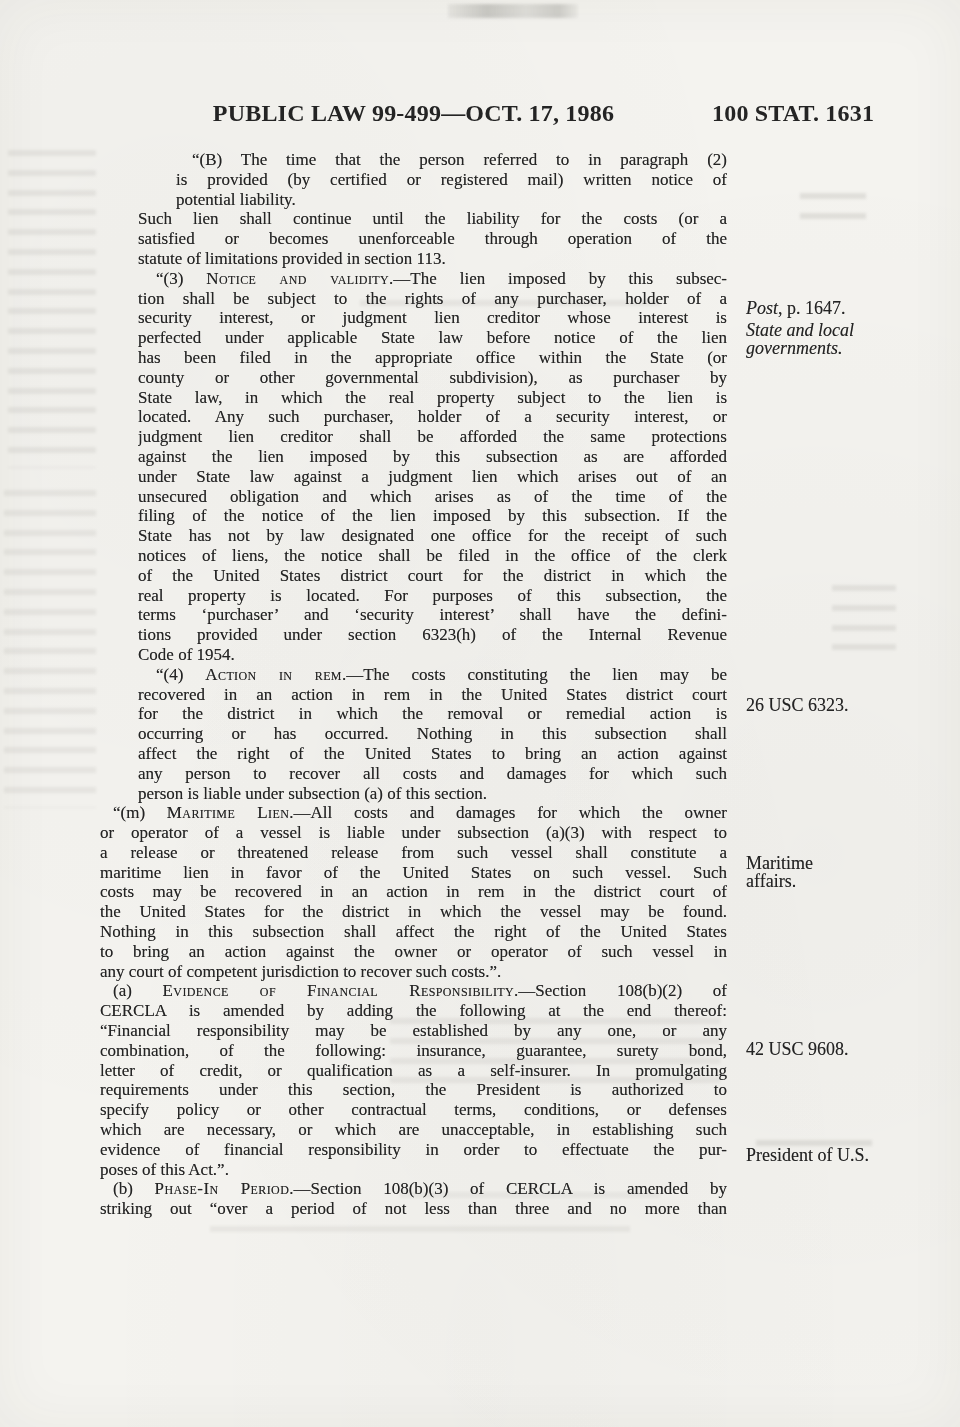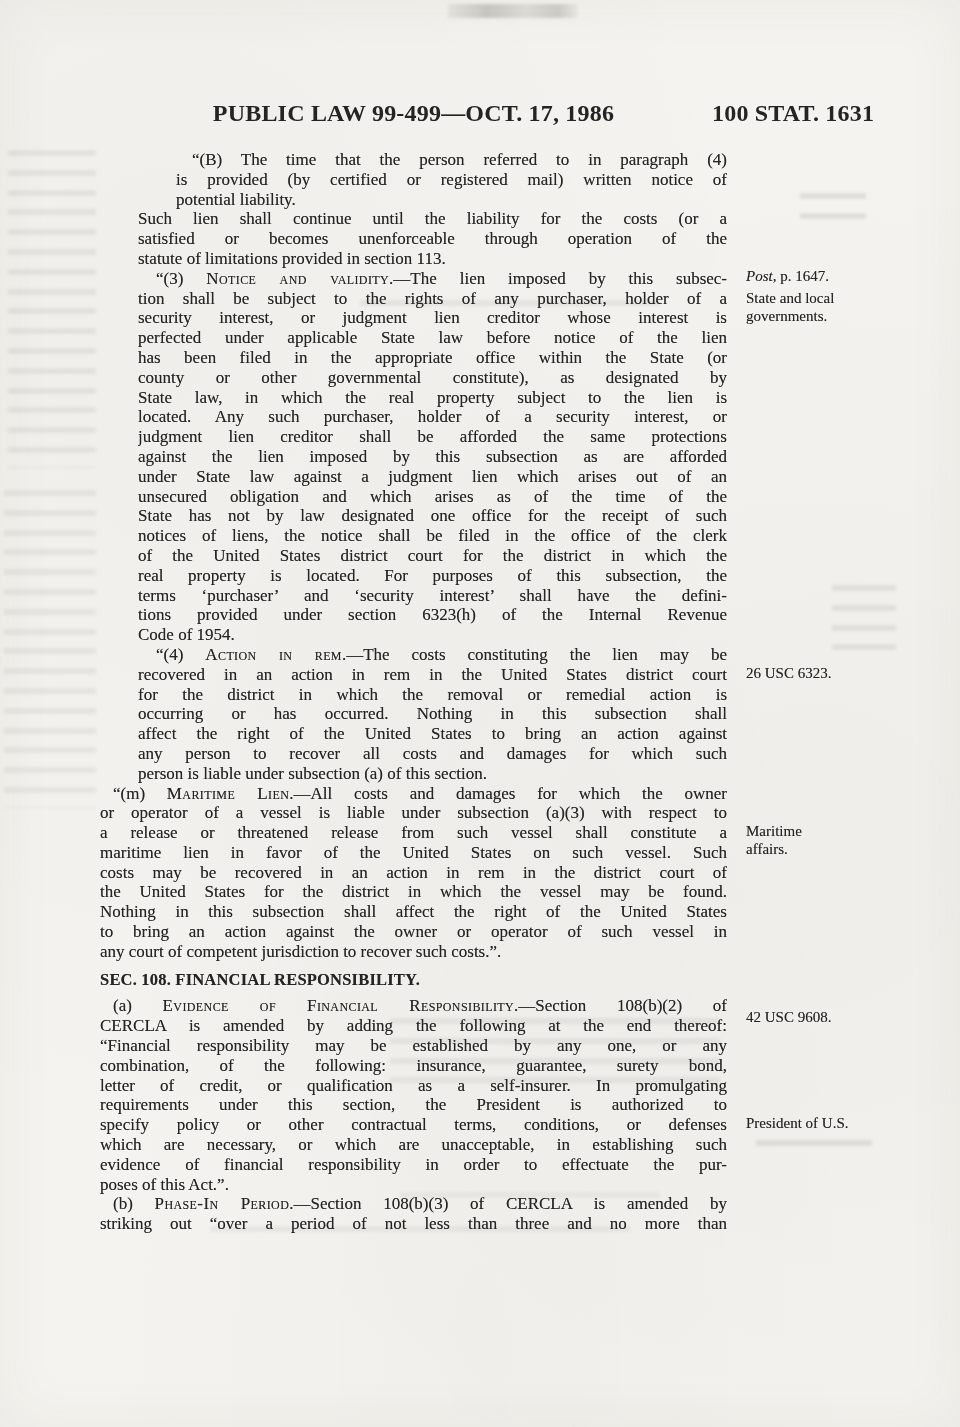--- a/index.html
+++ b/index.html
@@ -47,27 +47,28 @@
   .fi.lvl1 > .line:first-child{text-indent:18px;}
   .fi.lvl2 > .line:first-child{text-indent:16px;}
   .sc{font-variant:small-caps; letter-spacing:.4px;}
   .i{font-style:italic;}
   .heading{margin-top:8px; margin-bottom:7px;}
   .heading .line{font-weight:bold; font-size:16.5px; letter-spacing:.2px;}
 
   
   .mnote{
     position:absolute; left:746px; width:140px;
-    font-size:15px; line-height:18px;
+    font-size:18px; line-height:18px;
     text-shadow:0 0 .3px rgba(20,20,20,.4);
+    margin-top:32px;
   }
   .mnote span{display:inline;}
   .mnote .blk{display:block;}
   .mn-post{top:267px;}
-  .mn-state{top:289px;}
+  .mn-state{top:289px;font-style:italic;}
   .mn-6323{top:664px;}
   .mn-maritime{top:822px;}
   .mn-9608{top:1008px;}
   .mn-president{top:1114px;}
 
   
   .art{
     position:absolute; pointer-events:none;
     background-image:repeating-linear-gradient(180deg,
       rgba(112,110,102,.38) 0px, rgba(112,110,102,.38) 6px,
@@ -102,42 +103,43 @@
   <div class="art a9"></div>
   <div class="art a10"></div>
 
   <div class="page-header">
     <span>PUBLIC LAW 99-499—OCT. 17, 1986</span>
     <span class="stat-page">100 STAT. 1631</span>
   </div>
 
   <div id="statute-body">
       <div class="para lvl2 fi">
-        <div class="line j"><span>“(B) The time that the person referred to in paragraph (4)</span></div>
+        <div class="line j"><span>“(B) The time that the person referred to in paragraph (2)</span></div>
         <div class="line j"><span>is provided (by certified or registered mail) written notice of</span></div>
         <div class="line"><span>potential liability.</span></div>
       </div>
       <div class="para lvl1">
         <div class="line j"><span>Such lien shall continue until the liability for the costs (or a</span></div>
         <div class="line j"><span>satisfied or becomes unenforceable through operation of the</span></div>
         <div class="line"><span>statute of limitations provided in section 113.</span></div>
       </div>
       <div class="para lvl1 fi">
         <div class="line j"><span>“(3) </span><span class="sc">Notice and validity</span><span>.—The lien imposed by this subsec-</span></div>
         <div class="line j"><span>tion shall be subject to the rights of any purchaser, holder of a</span></div>
         <div class="line j"><span>security interest, or judgment lien creditor whose interest is</span></div>
         <div class="line j"><span>perfected under applicable State law before notice of the lien</span></div>
         <div class="line j"><span>has been filed in the appropriate office within the State (or</span></div>
-        <div class="line j"><span>county or other governmental constitute), as designated by</span></div>
+        <div class="line j"><span>county or other governmental subdivision), as purchaser by</span></div>
         <div class="line j"><span>State law, in which the real property subject to the lien is</span></div>
         <div class="line j"><span>located. Any such purchaser, holder of a security interest, or</span></div>
         <div class="line j"><span>judgment lien creditor shall be afforded the same protections</span></div>
         <div class="line j"><span>against the lien imposed by this subsection as are afforded</span></div>
         <div class="line j"><span>under State law against a judgment lien which arises out of an</span></div>
         <div class="line j"><span>unsecured obligation and which arises as of the time of the</span></div>
+        <div class="line j"><span>filing of the notice of the lien imposed by this subsection. If the</span></div>
         <div class="line j"><span>State has not by law designated one office for the receipt of such</span></div>
         <div class="line j"><span>notices of liens, the notice shall be filed in the office of the clerk</span></div>
         <div class="line j"><span>of the United States district court for the district in which the</span></div>
         <div class="line j"><span>real property is located. For purposes of this subsection, the</span></div>
         <div class="line j"><span>terms ‘purchaser’ and ‘security interest’ shall have the defini-</span></div>
         <div class="line j"><span>tions provided under section 6323(h) of the Internal Revenue</span></div>
         <div class="line"><span>Code of 1954.</span></div>
       </div>
       <div class="para lvl1 fi">
         <div class="line j"><span>“(4) </span><span class="sc">Action in rem</span><span>.—The costs constituting the lien may be</span></div>
@@ -151,23 +153,20 @@
       <div class="para lvl0 fi">
         <div class="line j"><span>“(m) </span><span class="sc">Maritime Lien</span><span>.—All costs and damages for which the owner</span></div>
         <div class="line j"><span>or operator of a vessel is liable under subsection (a)(3) with respect to</span></div>
         <div class="line j"><span>a release or threatened release from such vessel shall constitute a</span></div>
         <div class="line j"><span>maritime lien in favor of the United States on such vessel. Such</span></div>
         <div class="line j"><span>costs may be recovered in an action in rem in the district court of</span></div>
         <div class="line j"><span>the United States for the district in which the vessel may be found.</span></div>
         <div class="line j"><span>Nothing in this subsection shall affect the right of the United States</span></div>
         <div class="line j"><span>to bring an action against the owner or operator of such vessel in</span></div>
         <div class="line"><span>any court of competent jurisdiction to recover such costs.”.</span></div>
-      </div>
-      <div class="para lvl0 heading">
-        <div class="line"><span>SEC. 108. FINANCIAL RESPONSIBILITY.</span></div>
       </div>
       <div class="para lvl0 fi">
         <div class="line j"><span>(a) </span><span class="sc">Evidence of Financial Responsibility</span><span>.—Section 108(b)(2) of</span></div>
         <div class="line j"><span>CERCLA is amended by adding the following at the end thereof:</span></div>
         <div class="line j"><span>“Financial responsibility may be established by any one, or any</span></div>
         <div class="line j"><span>combination, of the following: insurance, guarantee, surety bond,</span></div>
         <div class="line j"><span>letter of credit, or qualification as a self-insurer. In promulgating</span></div>
         <div class="line j"><span>requirements under this section, the President is authorized to</span></div>
         <div class="line j"><span>specify policy or other contractual terms, conditions, or defenses</span></div>
         <div class="line j"><span>which are necessary, or which are unacceptable, in establishing such</span></div>

